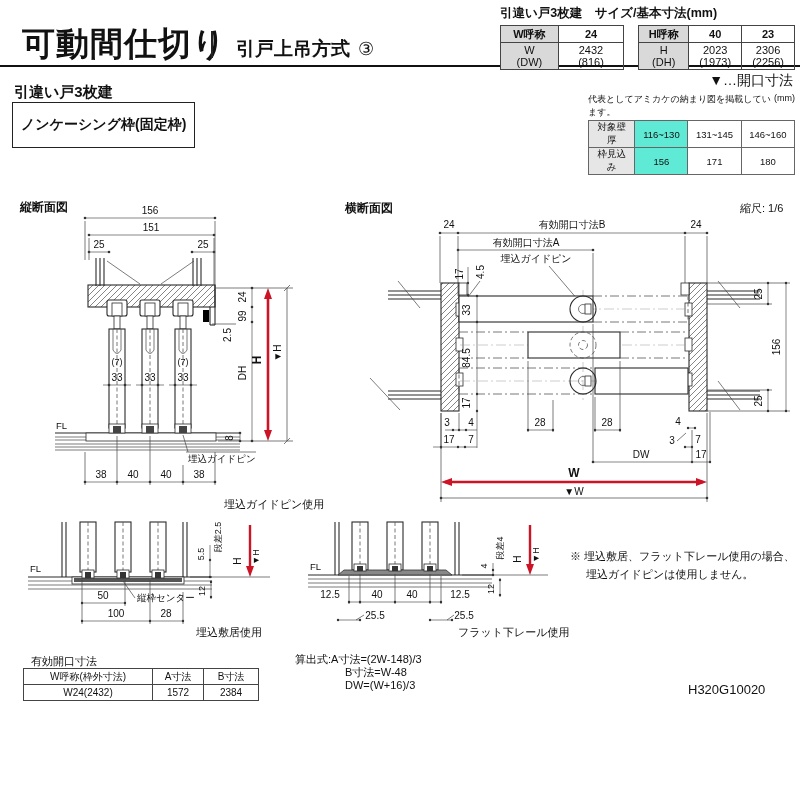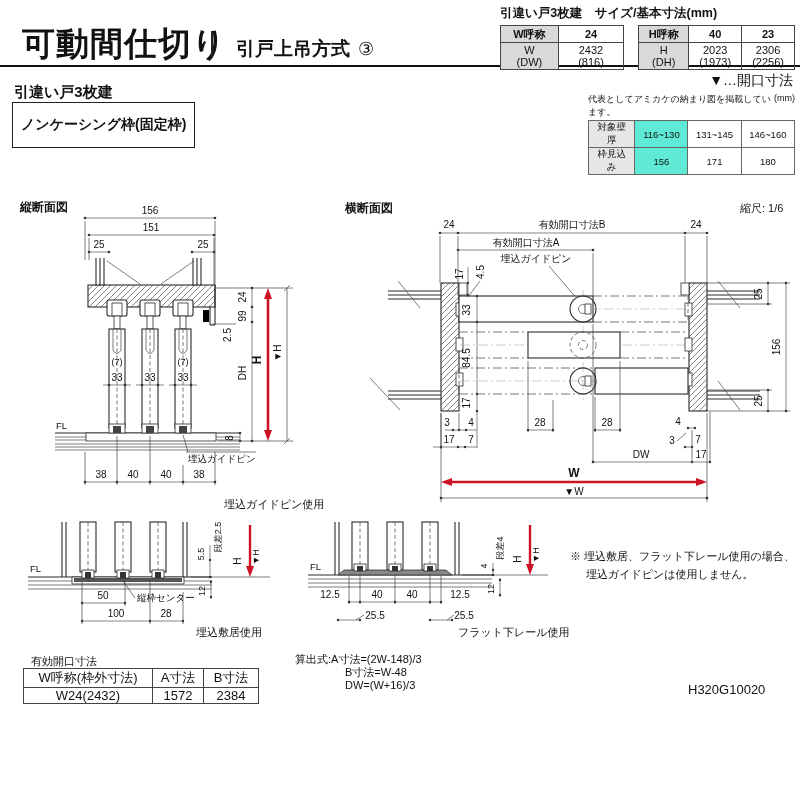--- a/index.html
+++ b/index.html
@@ -53,21 +53,21 @@
   text.d{font-size:10px;fill:#111;text-anchor:middle;}
   text.ds{font-size:9px;fill:#111;text-anchor:middle;}
   text.dl{font-size:9.5px;fill:#111;text-anchor:start;}
   text.ttl{font-size:12px;font-weight:bold;fill:#111;text-anchor:start;}
   text.cap{font-size:11px;fill:#111;text-anchor:start;}
   text.bigd{font-size:12px;fill:#111;text-anchor:middle;font-weight:bold;}
 
   
   #otable-title{left:23px;top:654px;font-size:11px;margin-left:8px;}
   #otable{left:23px;top:668px;}
-  table.otab{border-collapse:collapse;font-size:13px;text-align:center;}
+  table.otab{border-collapse:collapse;font-size:10px;text-align:center;}
   table.otab td{border:1px solid #444;height:15px;padding:0 4px;}
   table.otab td.c1{width:120px;}
   table.otab td.c2{width:42px;}
   table.otab td.c3{width:46px;}
   #formula{left:295px;top:653px;font-size:11px;line-height:13px;}
   #formula .ind{padding-left:50px;}
   #note-block{left:570px;top:530px;font-size:11px;line-height:18px;margin-top:17px;}
   #note-block .l2{padding-left:16px;}
   #doc-code{left:688px;top:682px;font-size:13px;}
 </style>

